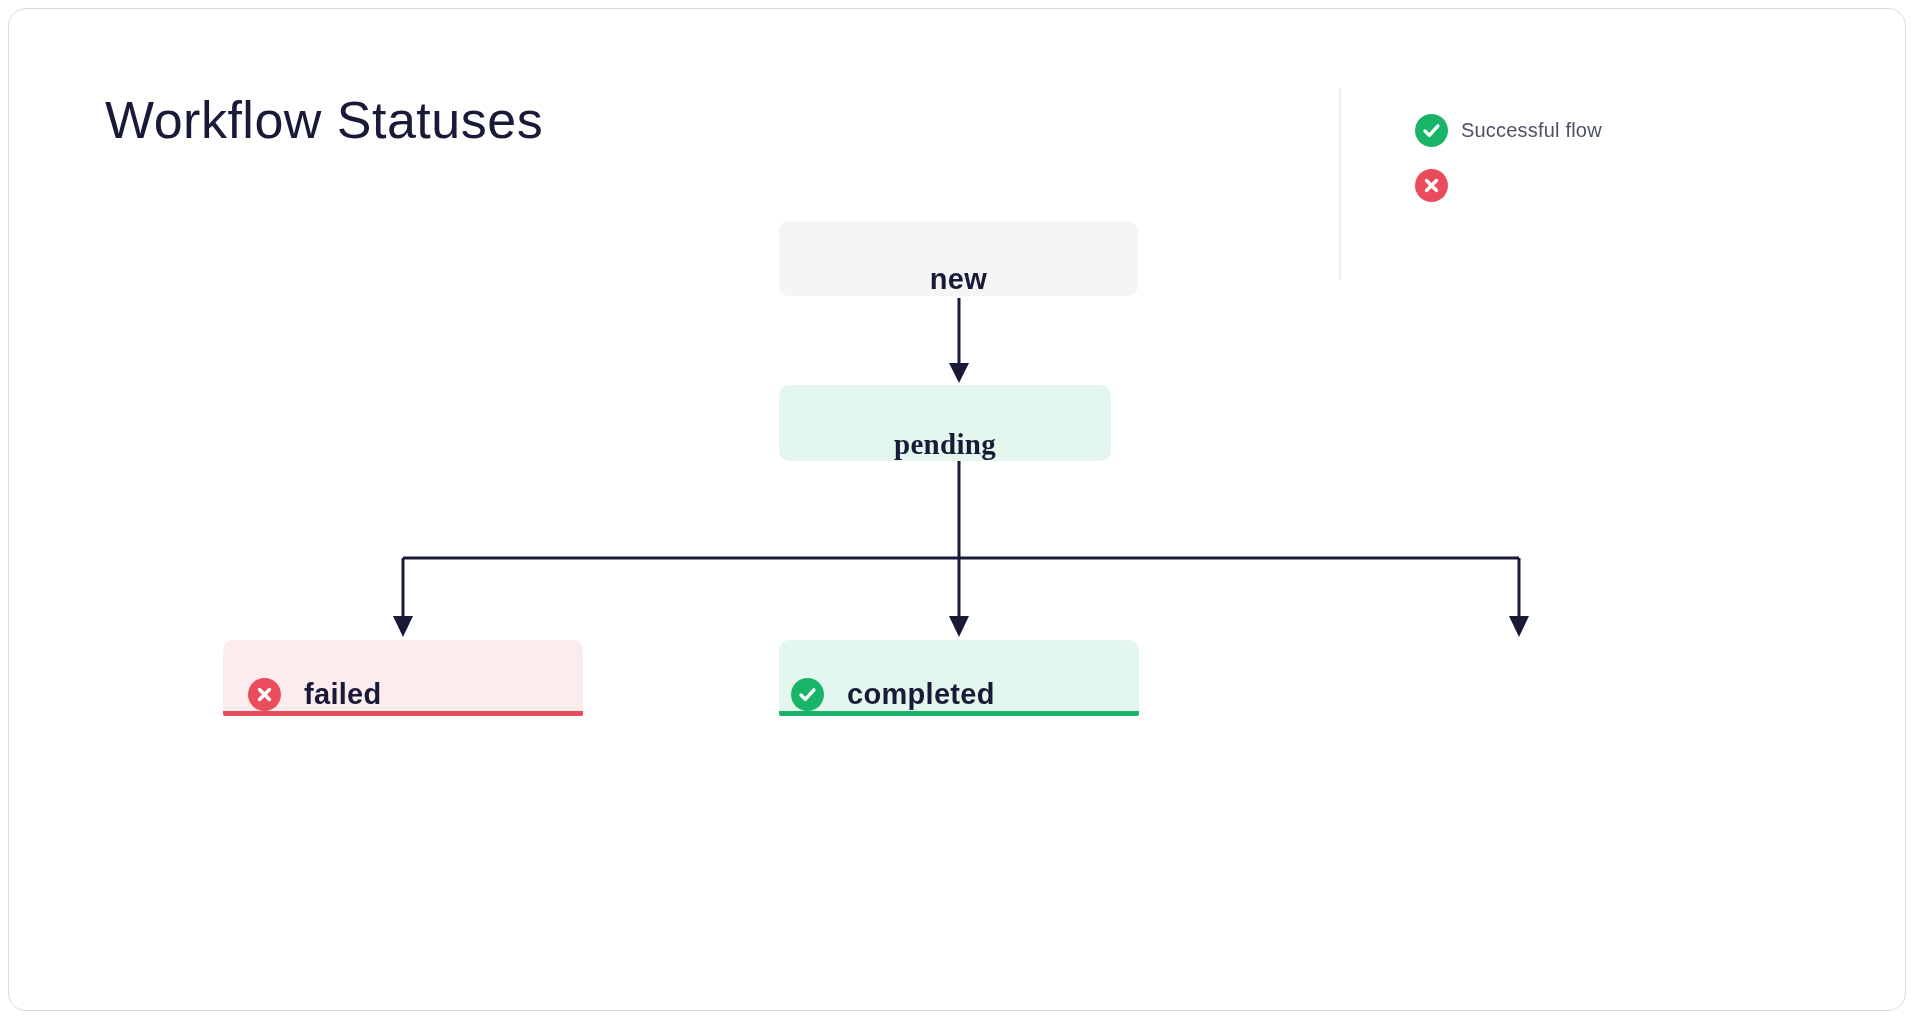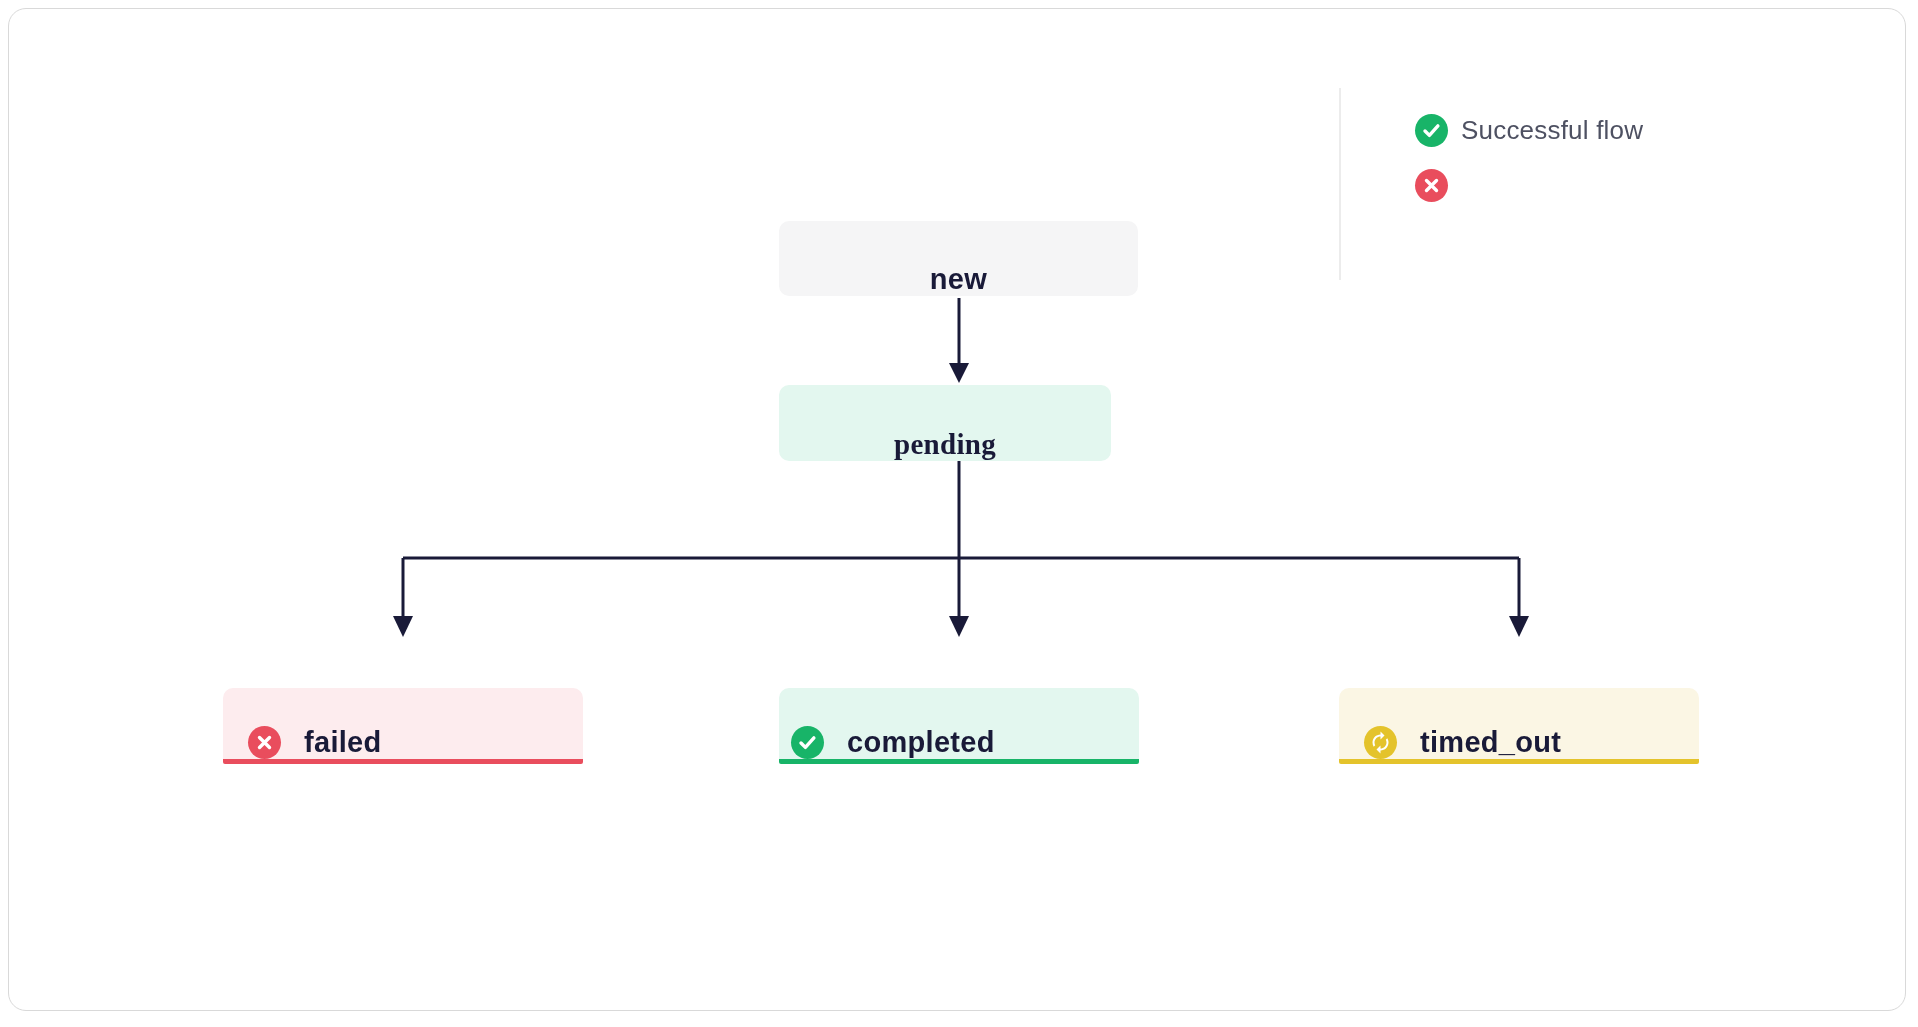--- a/index.html
+++ b/index.html
@@ -13,48 +13,49 @@
     font-family:"Liberation Sans","DejaVu Sans",sans-serif;}
   .stage{position:relative;width:1918px;height:1027px;}
   .card{position:absolute;left:8px;top:8px;right:12px;bottom:16px;
     background:#fff;border:1px solid var(--card-border);border-radius:18px;}
   .page-title{position:absolute;left:105px;top:90px;font-size:52px;font-weight:500;
     color:var(--ink);letter-spacing:0.5px;}
   
   .legend-divider{position:absolute;left:1339px;top:88px;width:2px;height:192px;background:var(--divider);}
   .legend{position:absolute;left:1415px;top:114px;display:flex;flex-direction:column;gap:22px;}
   .legend-row{display:flex;align-items:center;gap:13px;height:33px;}
-  .legend-label{font-size:26px;color:var(--text-muted);white-space:nowrap;letter-spacing:0.2px;}
+  .legend-label{font-size:20px;color:var(--text-muted);white-space:nowrap;letter-spacing:0.2px;}
   
   .badge{width:33px;height:33px;border-radius:50%;display:flex;align-items:center;justify-content:center;flex:0 0 auto;}
   .badge svg{width:33px;height:33px;display:block;}
   .badge.success{background:var(--success);}
   .badge.warning{background:var(--warning);}
   .badge.danger{background:var(--danger);}
   
   .node{position:absolute;display:flex;align-items:flex-end;justify-content:center;
     border-radius:10px;font-size:29px;font-weight:700;color:var(--ink);letter-spacing:0.3px;}
   .node-new{left:779px;top:221px;width:359px;height:75px;background:var(--neutral-bg);}
   .node-pending{left:779px;top:385px;width:332px;height:76px;background:var(--success-bg);font-family:Liberation Serif, serif;}
   .node-leaf{top:640px;width:360px;height:76px;justify-content:flex-start;padding-left:25px;gap:23px;
-    border-radius:10px 10px 2px 2px;border-bottom:5px solid transparent;margin-top:48px;}
+    border-radius:10px 10px 2px 2px;border-bottom:5px solid transparent;}
   .node-failed{left:223px;background:var(--danger-bg);border-bottom-color:var(--danger);}
   .node-completed{left:779px;background:var(--success-bg);border-bottom-color:var(--success);padding-left:12px;}
   .node-timed-out{left:1339px;background:var(--warning-bg);border-bottom-color:var(--warning);}
   
   .connectors{position:absolute;left:0;top:0;width:1918px;height:1027px;pointer-events:none;}
   .connectors path{stroke:var(--ink);stroke-width:3;fill:none;}
   .connectors polygon{fill:var(--ink);}
 </style>
 </head>
 <body>
 
 <div class="stage">
   <div class="card"></div>
 
+  <h1 class="page-title">Workflow Statuses</h1>
 
   <div class="legend-divider"></div>
 
   <div class="legend">
     <div class="legend-row">
       <span class="badge success">
         <svg viewBox="0 0 33 33">
             <path d="M10 17l4.4 4.4 8.5-9.5" fill="none" stroke="#fff" stroke-width="3.4" stroke-linecap="round" stroke-linejoin="round"></path>
           </svg>
       </span>
@@ -88,30 +89,20 @@
 
   <div class="node node-leaf node-completed">
     <span class="badge success">
       <svg viewBox="0 0 33 33">
           <path d="M10 17l4.4 4.4 8.5-9.5" fill="none" stroke="#fff" stroke-width="3.4" stroke-linecap="round" stroke-linejoin="round"></path>
         </svg>
     </span>
     <span>completed</span>
   </div>
 
-  <div class="node node-leaf node-timed-out">
-    <span class="badge warning">
-      <svg viewBox="0 0 33 33">
-          <g transform="translate(4.5 4.5)">
-            <path fill="#fff" d="M12 6v3l4-4-4-4v3c-4.42 0-8 3.58-8 8 0 1.57.46 3.03 1.24 4.26L6.7 14.8c-.45-.83-.7-1.79-.7-2.8 0-3.31 2.69-6 6-6zm6.76 1.74L17.3 9.2c.44.84.7 1.79.7 2.8 0 3.31-2.69 6-6 6v-3l-4 4 4 4v-3c4.42 0 8-3.58 8-8 0-1.57-.46-3.03-1.24-4.26z"></path>
-          </g>
-        </svg>
-    </span>
-    <span>timed_out</span>
-  </div>
 
   <svg class="connectors" viewBox="0 0 1918 1027">
 
     <path d="M959 298 V364"></path>
     <polygon points="949,363 969,363 959,383"></polygon>
 
     <path d="M959 461 V617"></path>
     <polygon points="949,616 969,616 959,637"></polygon>
 
     <path d="M403 558 H1519"></path>

